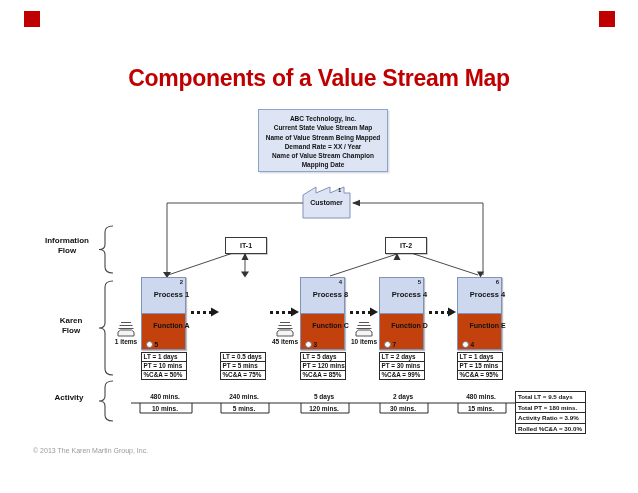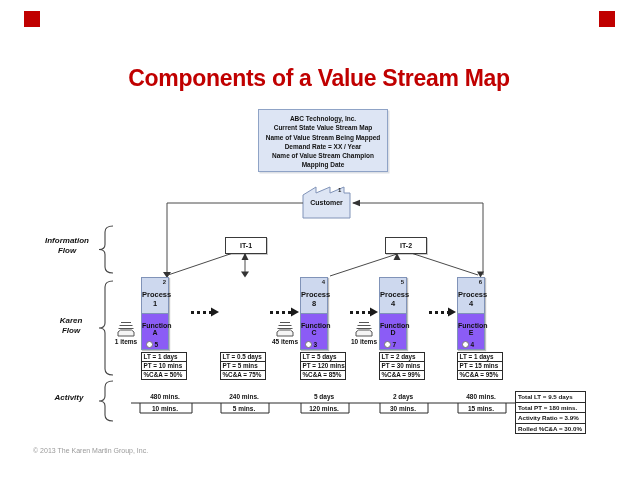--- a/index.html
+++ b/index.html
@@ -12,24 +12,24 @@
   .hdr{left:258px;top:109px;width:130px;height:63px;background:#dde5f4;
        border:1px solid #8fa3c6;text-align:center;padding-top:4px;box-sizing:border-box;
        box-shadow:1.5px 1.5px 0 rgba(120,130,150,.25);}
   .hdr div{font-size:6.5px;font-weight:bold;line-height:9.3px;color:#111;white-space:nowrap;}
   .overlay{left:0;top:0;}
   .cust-label{left:303px;top:199px;width:47px;text-align:center;font-size:7px;font-weight:bold;color:#111;}
   .cust-num{left:338px;top:187px;font-size:6px;font-weight:bold;color:#222;}
   .itbox{width:40px;height:15px;background:#fff;border:1px solid #3a3a3a;text-align:center;
          font-size:7px;font-weight:bold;line-height:15px;color:#111;
          box-shadow:1px 1px 0 rgba(0,0,0,.2);}
-  .flowlab{font-size:8px;font-weight:bold;color:#111;text-align:center;line-height:10px;font-style:italic;}
+  .flowlab{font-size:8px;font-weight:bold;color:#111;text-align:center;line-height:10px;}
   .col{top:277px;width:48px;height:145px;}
-  .pbox{position:absolute;left:0;top:0;width:28px;height:73px;border:1px solid #8093b8;
-        background:#8b5cf6;box-sizing:border-box;box-shadow:1px 1px 1px rgba(0,0,0,.25);}
+  .pbox{position:absolute;left:0;top:0;width:45px;height:73px;border:1px solid #8093b8;
+        background:#c2410c;box-sizing:border-box;box-shadow:1px 1px 1px rgba(0,0,0,.25);padding-left:8px;}
   .pblue{position:absolute;left:0;top:0;width:100%;height:36px;background:#cdd8ee;
          border-bottom:1px solid #8093b8;box-sizing:border-box;}
   .pname{position:absolute;width:100%;top:12px;text-align:center;font-size:7.5px;font-weight:bold;color:#111;}
   .pnum{position:absolute;right:2px;top:1px;font-size:6px;font-weight:bold;color:#222;}
   .pfunc{position:absolute;width:100%;top:44px;text-align:center;font-size:7px;font-weight:bold;color:#111;}
   .staff{position:absolute;left:4px;top:63px;display:flex;align-items:center;}
   .circ{width:5px;height:5px;border:1px solid #777;border-radius:50%;background:#fff;}
   .cnt{font-size:6.5px;font-weight:bold;margin-left:1.5px;color:#111;}
   .dbox{position:absolute;left:0;top:75px;width:46px;}
   .dcell{border:1px solid #2a2a2a;border-top:none;background:#fff;font-size:6.3px;font-weight:bold;

